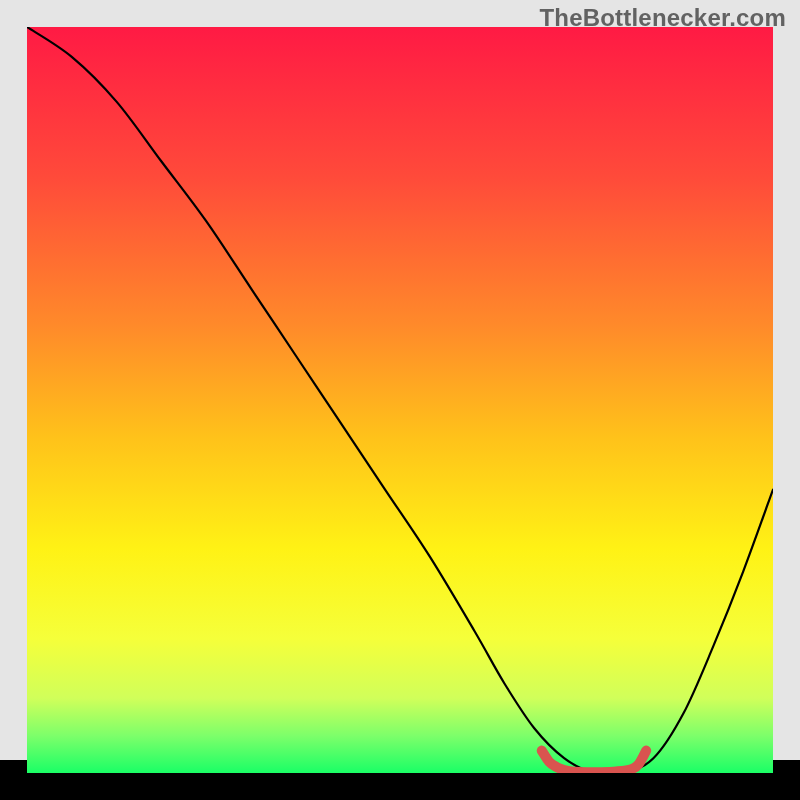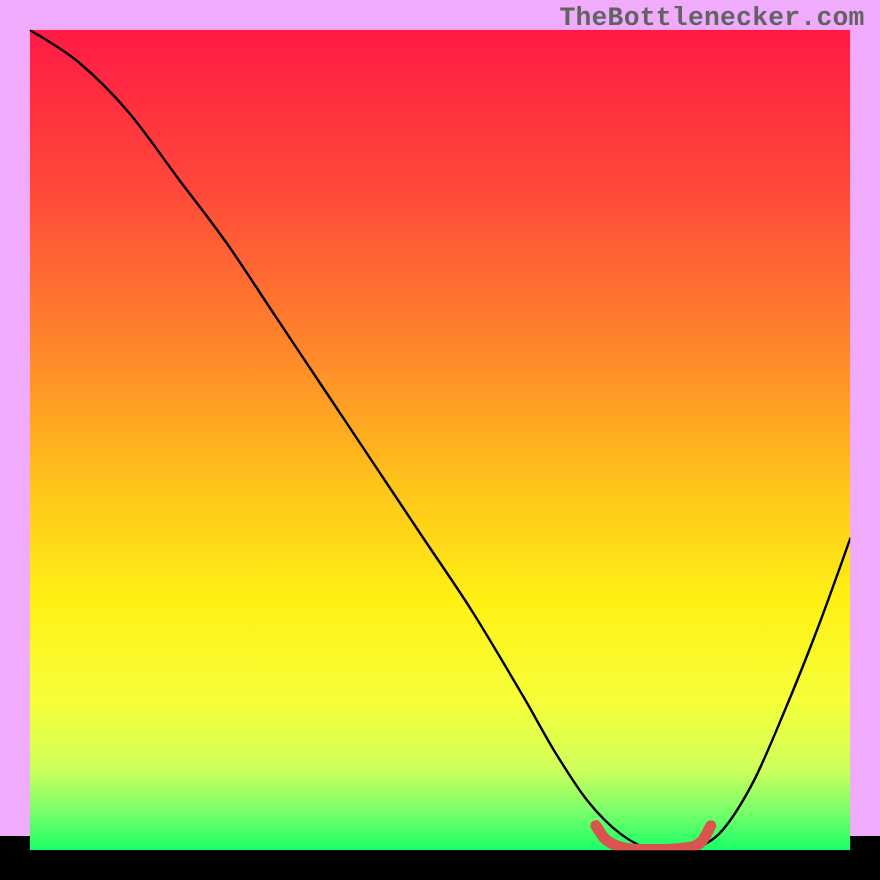--- a/index.html
+++ b/index.html
@@ -8,22 +8,21 @@
     width: 800px;
     height: 800px;
     background: #000;
     font-family: Arial, Helvetica, sans-serif;
     overflow: hidden;
   }
   .container {
     width: 800px;
     height: 760px;
     position: relative;
-    background: #f0abfc;
-    font-family: Liberation Mono, monospace;
+    background: #e5e5e5;
   }
   .watermark {
     position: absolute;
     top: 4px;
     right: 14px;
     color: #626262;
     font-size: 24px;
     font-weight: bold;
     letter-spacing: 0.2px;
     z-index: 10;

